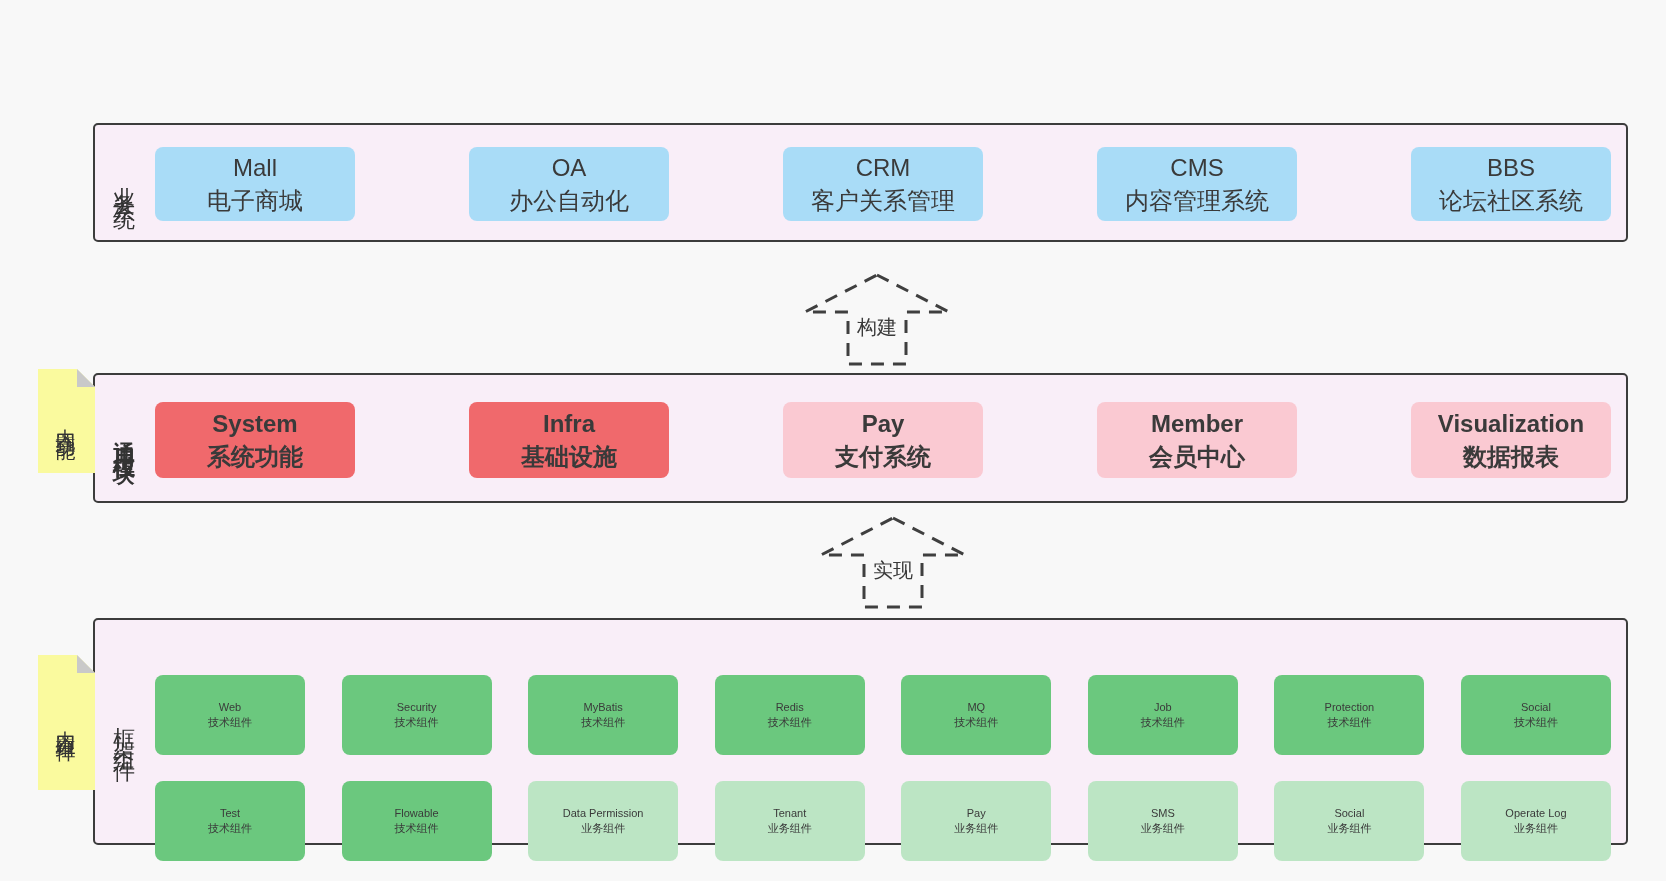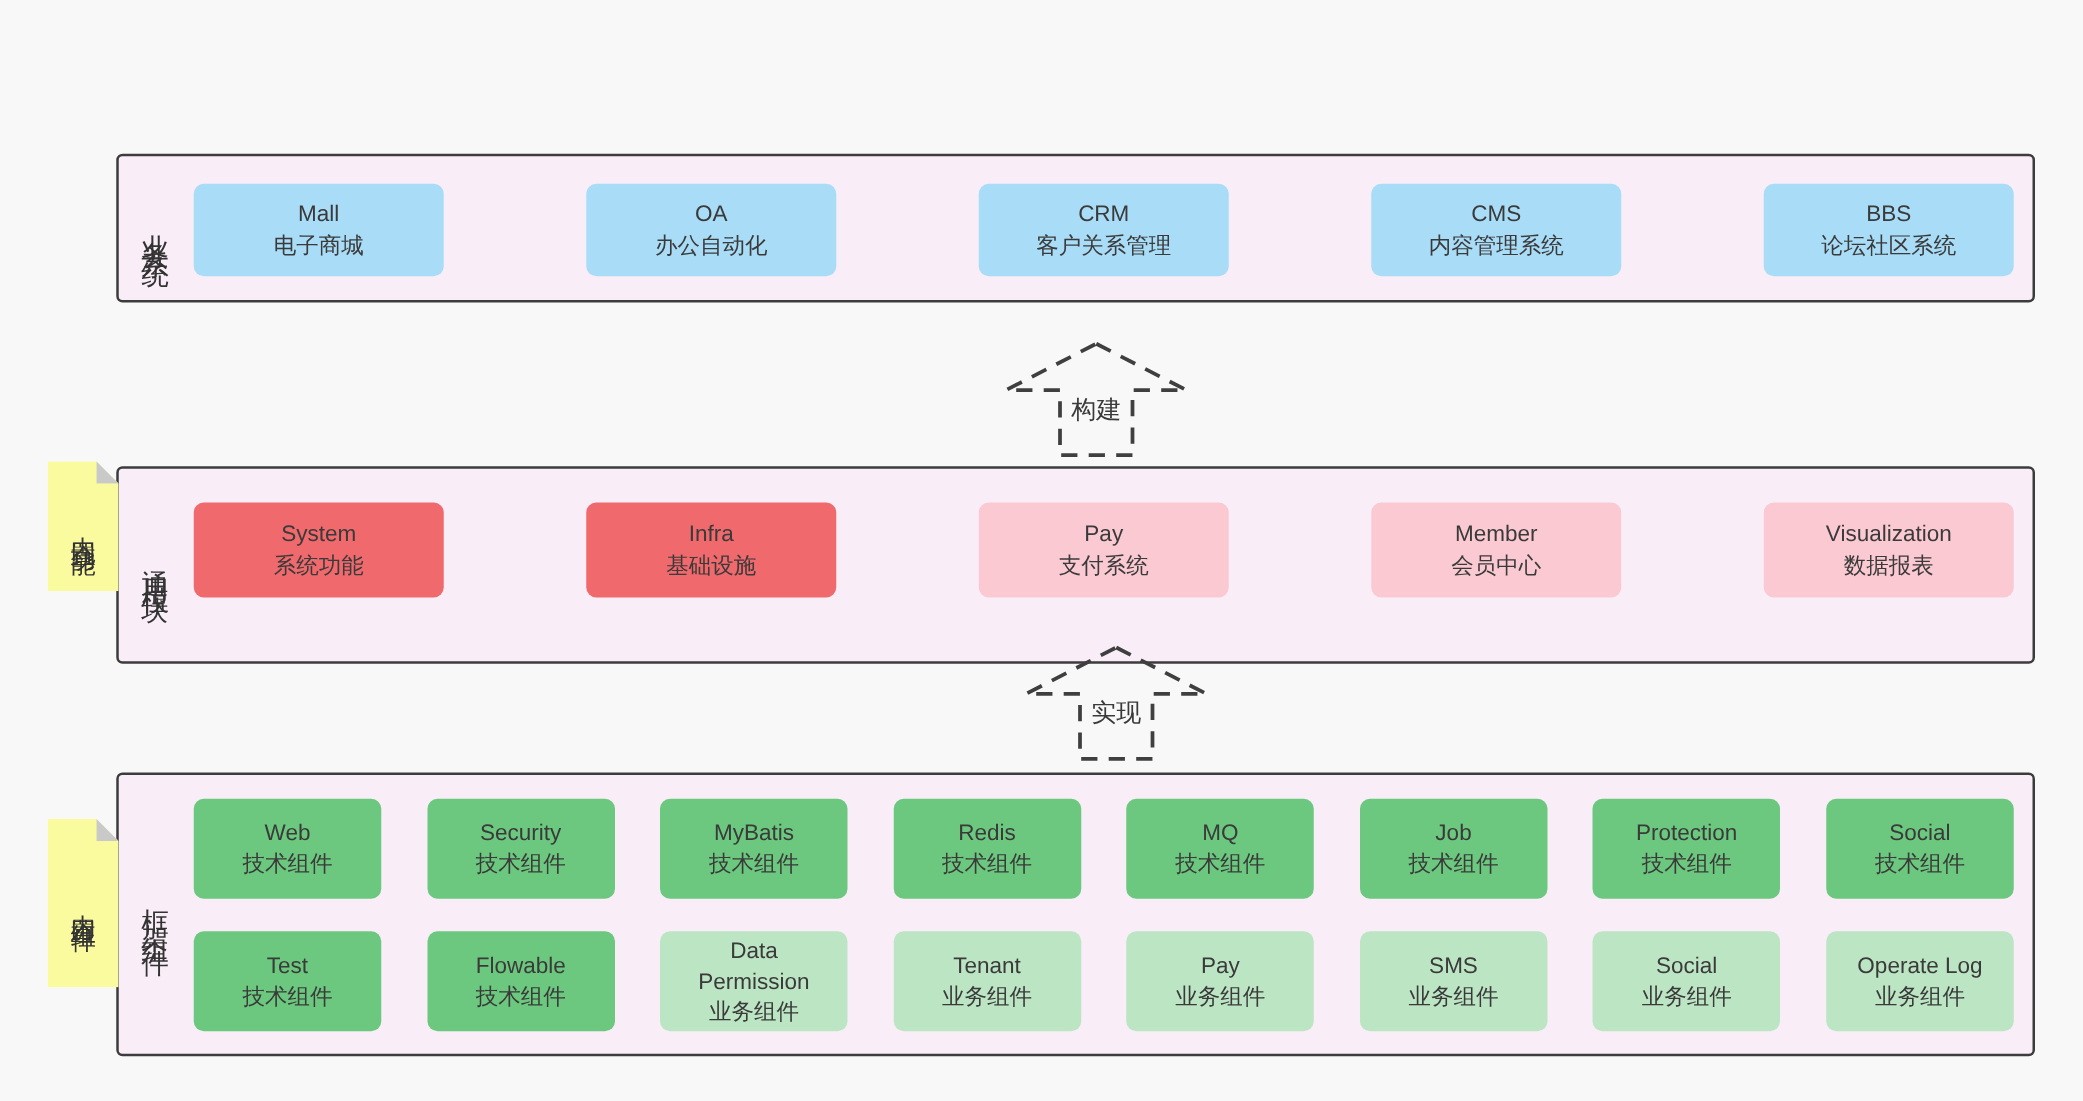--- a/index.html
+++ b/index.html
@@ -6,44 +6,44 @@
   body{
     width:1666px;height:881px;position:relative;overflow:hidden;
     background:#f8f8f8;color:#3a3a3a;
     font-family:"Liberation Sans","DejaVu Sans",sans-serif;
   }
   .band{
     position:absolute;left:93px;width:1535px;box-sizing:border-box;
     background:#f9eef8;border:2px solid #3c3c3c;border-radius:5px;
   }
   #band-business{top:123px;height:119px;}
-  #band-modules{top:373px;height:158px;}
+  #band-modules{top:373px;height:130px;font-weight:bold;}
   #band-framework{top:618px;height:227px;}
   .band-label{
     position:absolute;left:14px;top:50%;transform:translateY(-50%);
     writing-mode:vertical-lr;text-orientation:upright;
     font-size:22px;letter-spacing:7px;color:#333;white-space:nowrap;
   }
   #band-framework .band-label{letter-spacing:11px;}
   .boxes{
     position:absolute;left:60px;right:15px;
     display:flex;justify-content:space-between;
   }
   #band-business .boxes{top:22px;}
   #band-modules .boxes{top:27px;}
   #band-framework .row1{top:19px;}
   #band-framework .row2{top:125px;}
   .box{
     box-sizing:border-box;border-radius:8px;
     display:flex;flex-direction:column;align-items:center;justify-content:center;
     text-align:center;line-height:1.38;padding:2px 8px;
   }
-  .big{width:200px;height:74px;font-size:18px;text-align:center;}
+  .big{width:200px;height:74px;font-size:24px;text-align:center;}
   #band-modules .big{height:76px;}
-  .small{width:150px;height:80px;font-size:18px;}
+  .small{width:150px;height:80px;font-size:11px;margin-top:36px;}
   .blue{background:#a9dcf7;}
   .red{background:#f0696c;}
   .pink{background:#fac9d2;}
   .green{background:#6bc87e;}
   .lightgreen{background:#bce5c4;}
   .narrow{max-width:100px;}
   .sticky{
     position:absolute;width:57px;background:#fafa9e;z-index:3;
     clip-path:polygon(0 0, calc(100% - 18px) 0, 100% 18px, 100% 100%, 0 100%);
     display:flex;align-items:center;justify-content:center;

